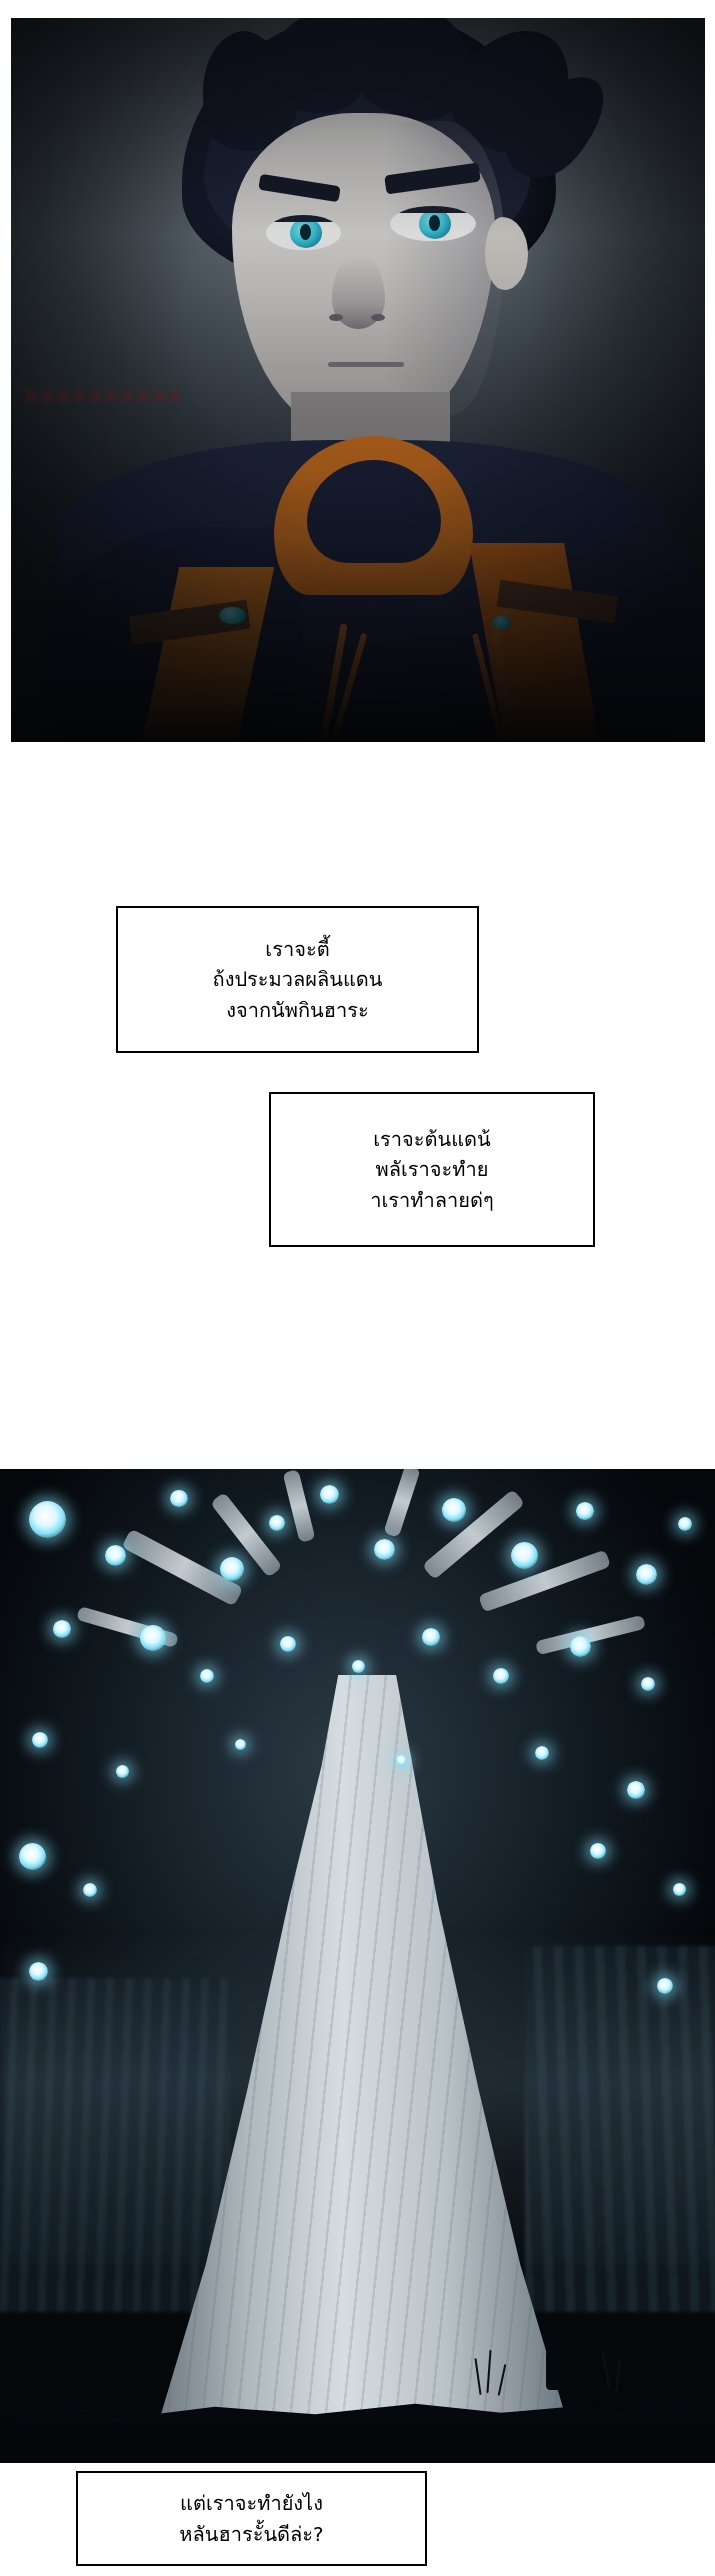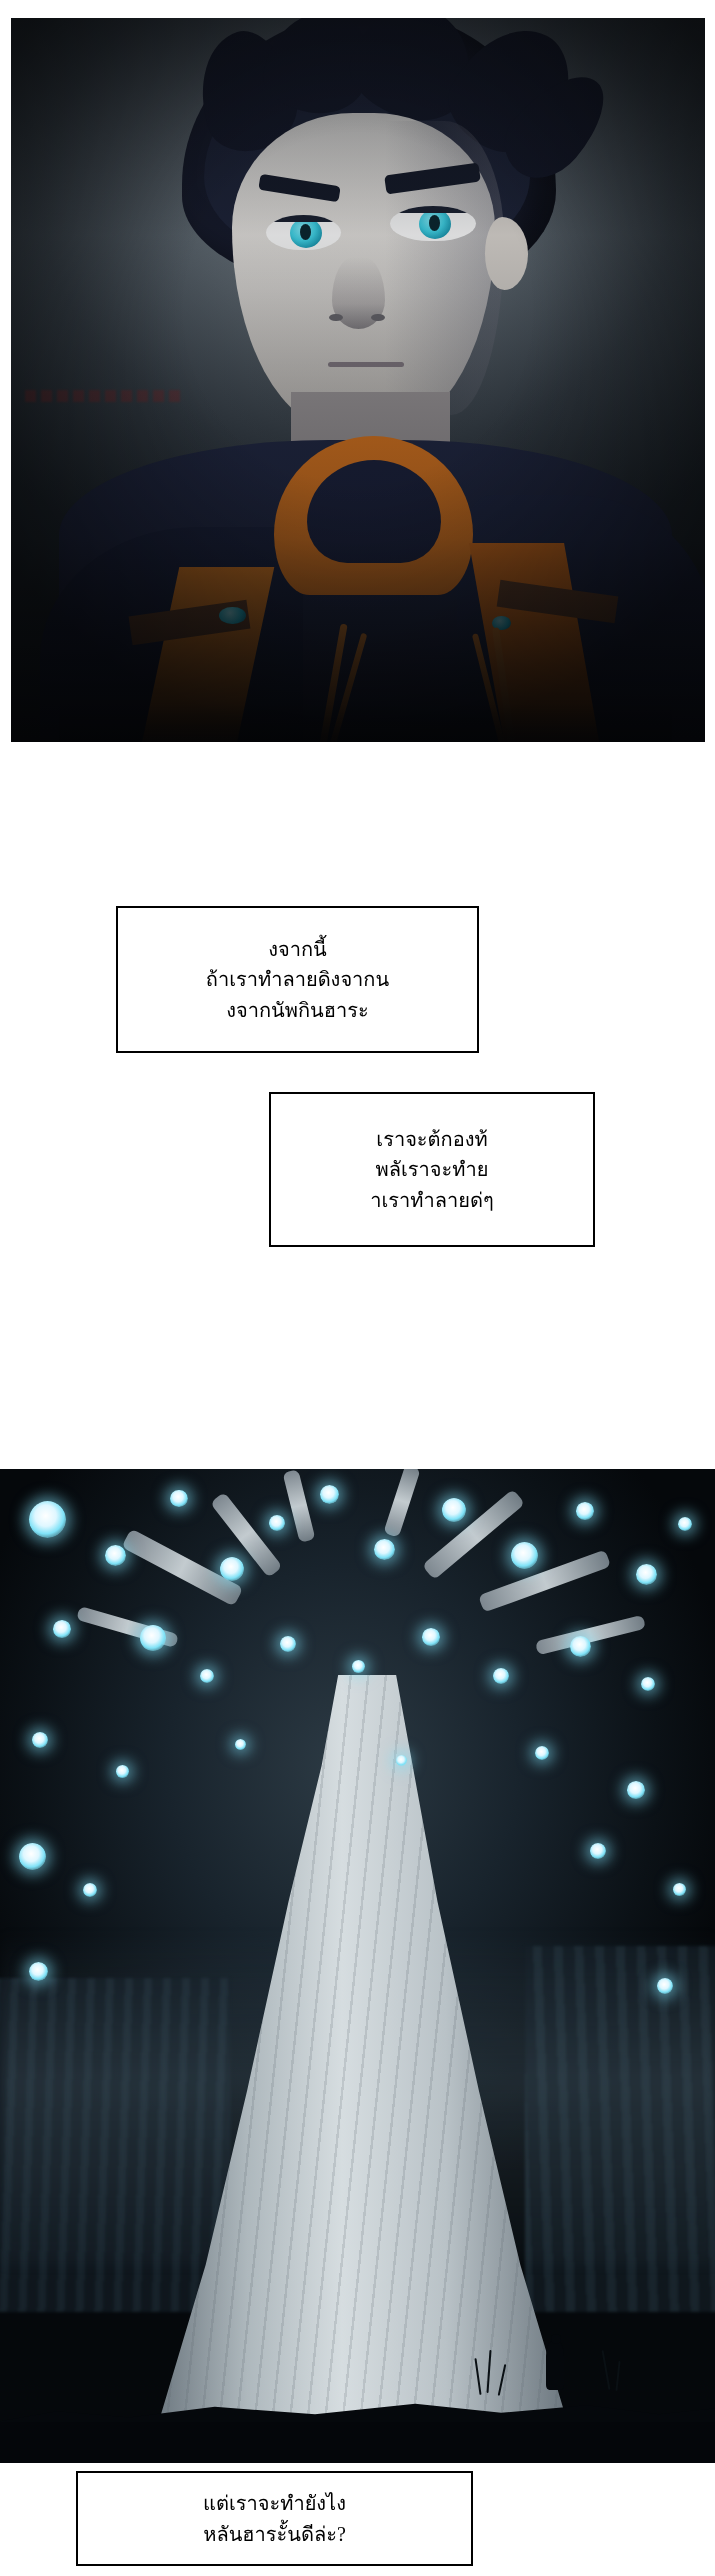--- a/index.html
+++ b/index.html
@@ -322,23 +322,22 @@
   }
   .bubble-2 {
     left: 269px;
     top: 1092px;
     width: 326px;
     height: 155px;
   }
   .bubble-3 {
     left: 76px;
     top: 2471px;
-    width: 397px;
+    width: 351px;
     height: 95px;
-    font-family: Liberation Serif, serif;
   }
   .bubble p { margin: 0; }
 
   
   .panel2 {
     position: absolute;
     left: 0;
     top: 1469px;
     width: 716px;
     height: 994px;
@@ -519,27 +518,27 @@
     <div class="cord cord-l2"></div>
     <div class="cord cord-r"></div>
     <div class="cord cord-r2"></div>
     <div class="suit-dark-low"></div>
 
     <div class="p1-bg-dark"></div>
     <div class="p1-vign"></div>
   </div>
 
   <div class="bubble bubble-1">
-    <p>งจากนี้</p>
-    <p>ถ้าเราทำลายดิงจากน</p>
+    <p>เราจะตี้</p>
+    <p>ถ้งประมวลผลินแดน</p>
     <p>งจากนัพกินฮาระ</p>
   </div>
 
   <div class="bubble bubble-2">
-    <p>เราจะต้กองท้</p>
+    <p>เราจะต้นแดน้</p>
     <p>พลัเราจะทำย</p>
     <p>าเราทำลายด่ๆ</p>
   </div>
 
   <div class="panel2">
     <div class="p2-sky"></div>
     <div class="p2-forest-l"></div>
     <div class="p2-forest-r"></div>
     <div class="p2-fog"></div>
 

